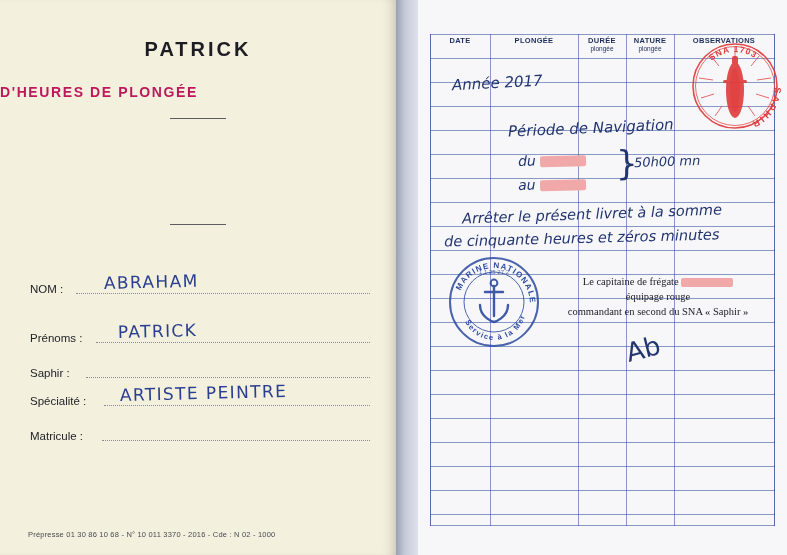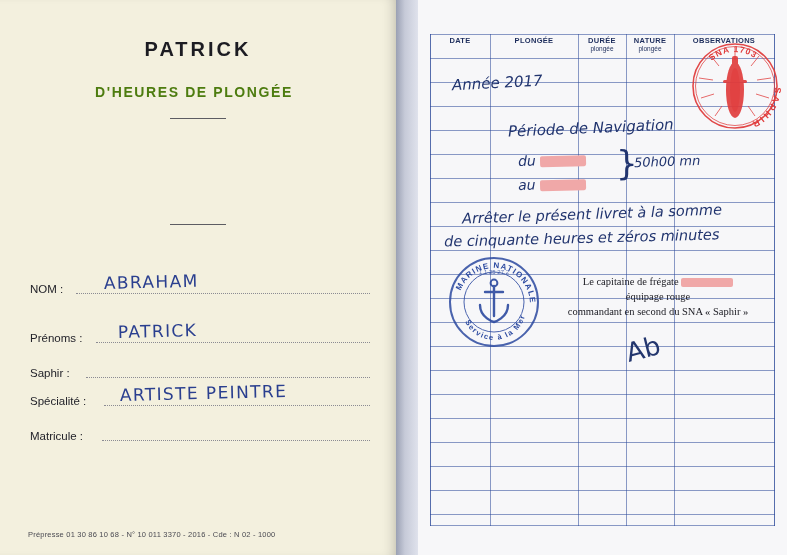--- a/index.html
+++ b/index.html
@@ -40,25 +40,25 @@
     text-align: center;
     font-size: 20px;
     font-weight: bold;
     letter-spacing: 3px;
     color: #1c1c22;
   }
   .cover-sub {
     position: absolute;
     left: 0; right: 8px;
     top: 84px;
-    text-align: center;
+    text-align: left;
     font-size: 14px;
     font-weight: bold;
     letter-spacing: 1.6px;
-    color: #4d7c0f;
+    color: #be185d;
   }
   .rule {
     position: absolute;
     height: 1px;
     background: #5c5c62;
     left: 50%;
     transform: translateX(-50%);
   }
   .rule-1 { top: 118px; width: 56px; }
   .rule-2 { top: 224px; width: 56px; }

